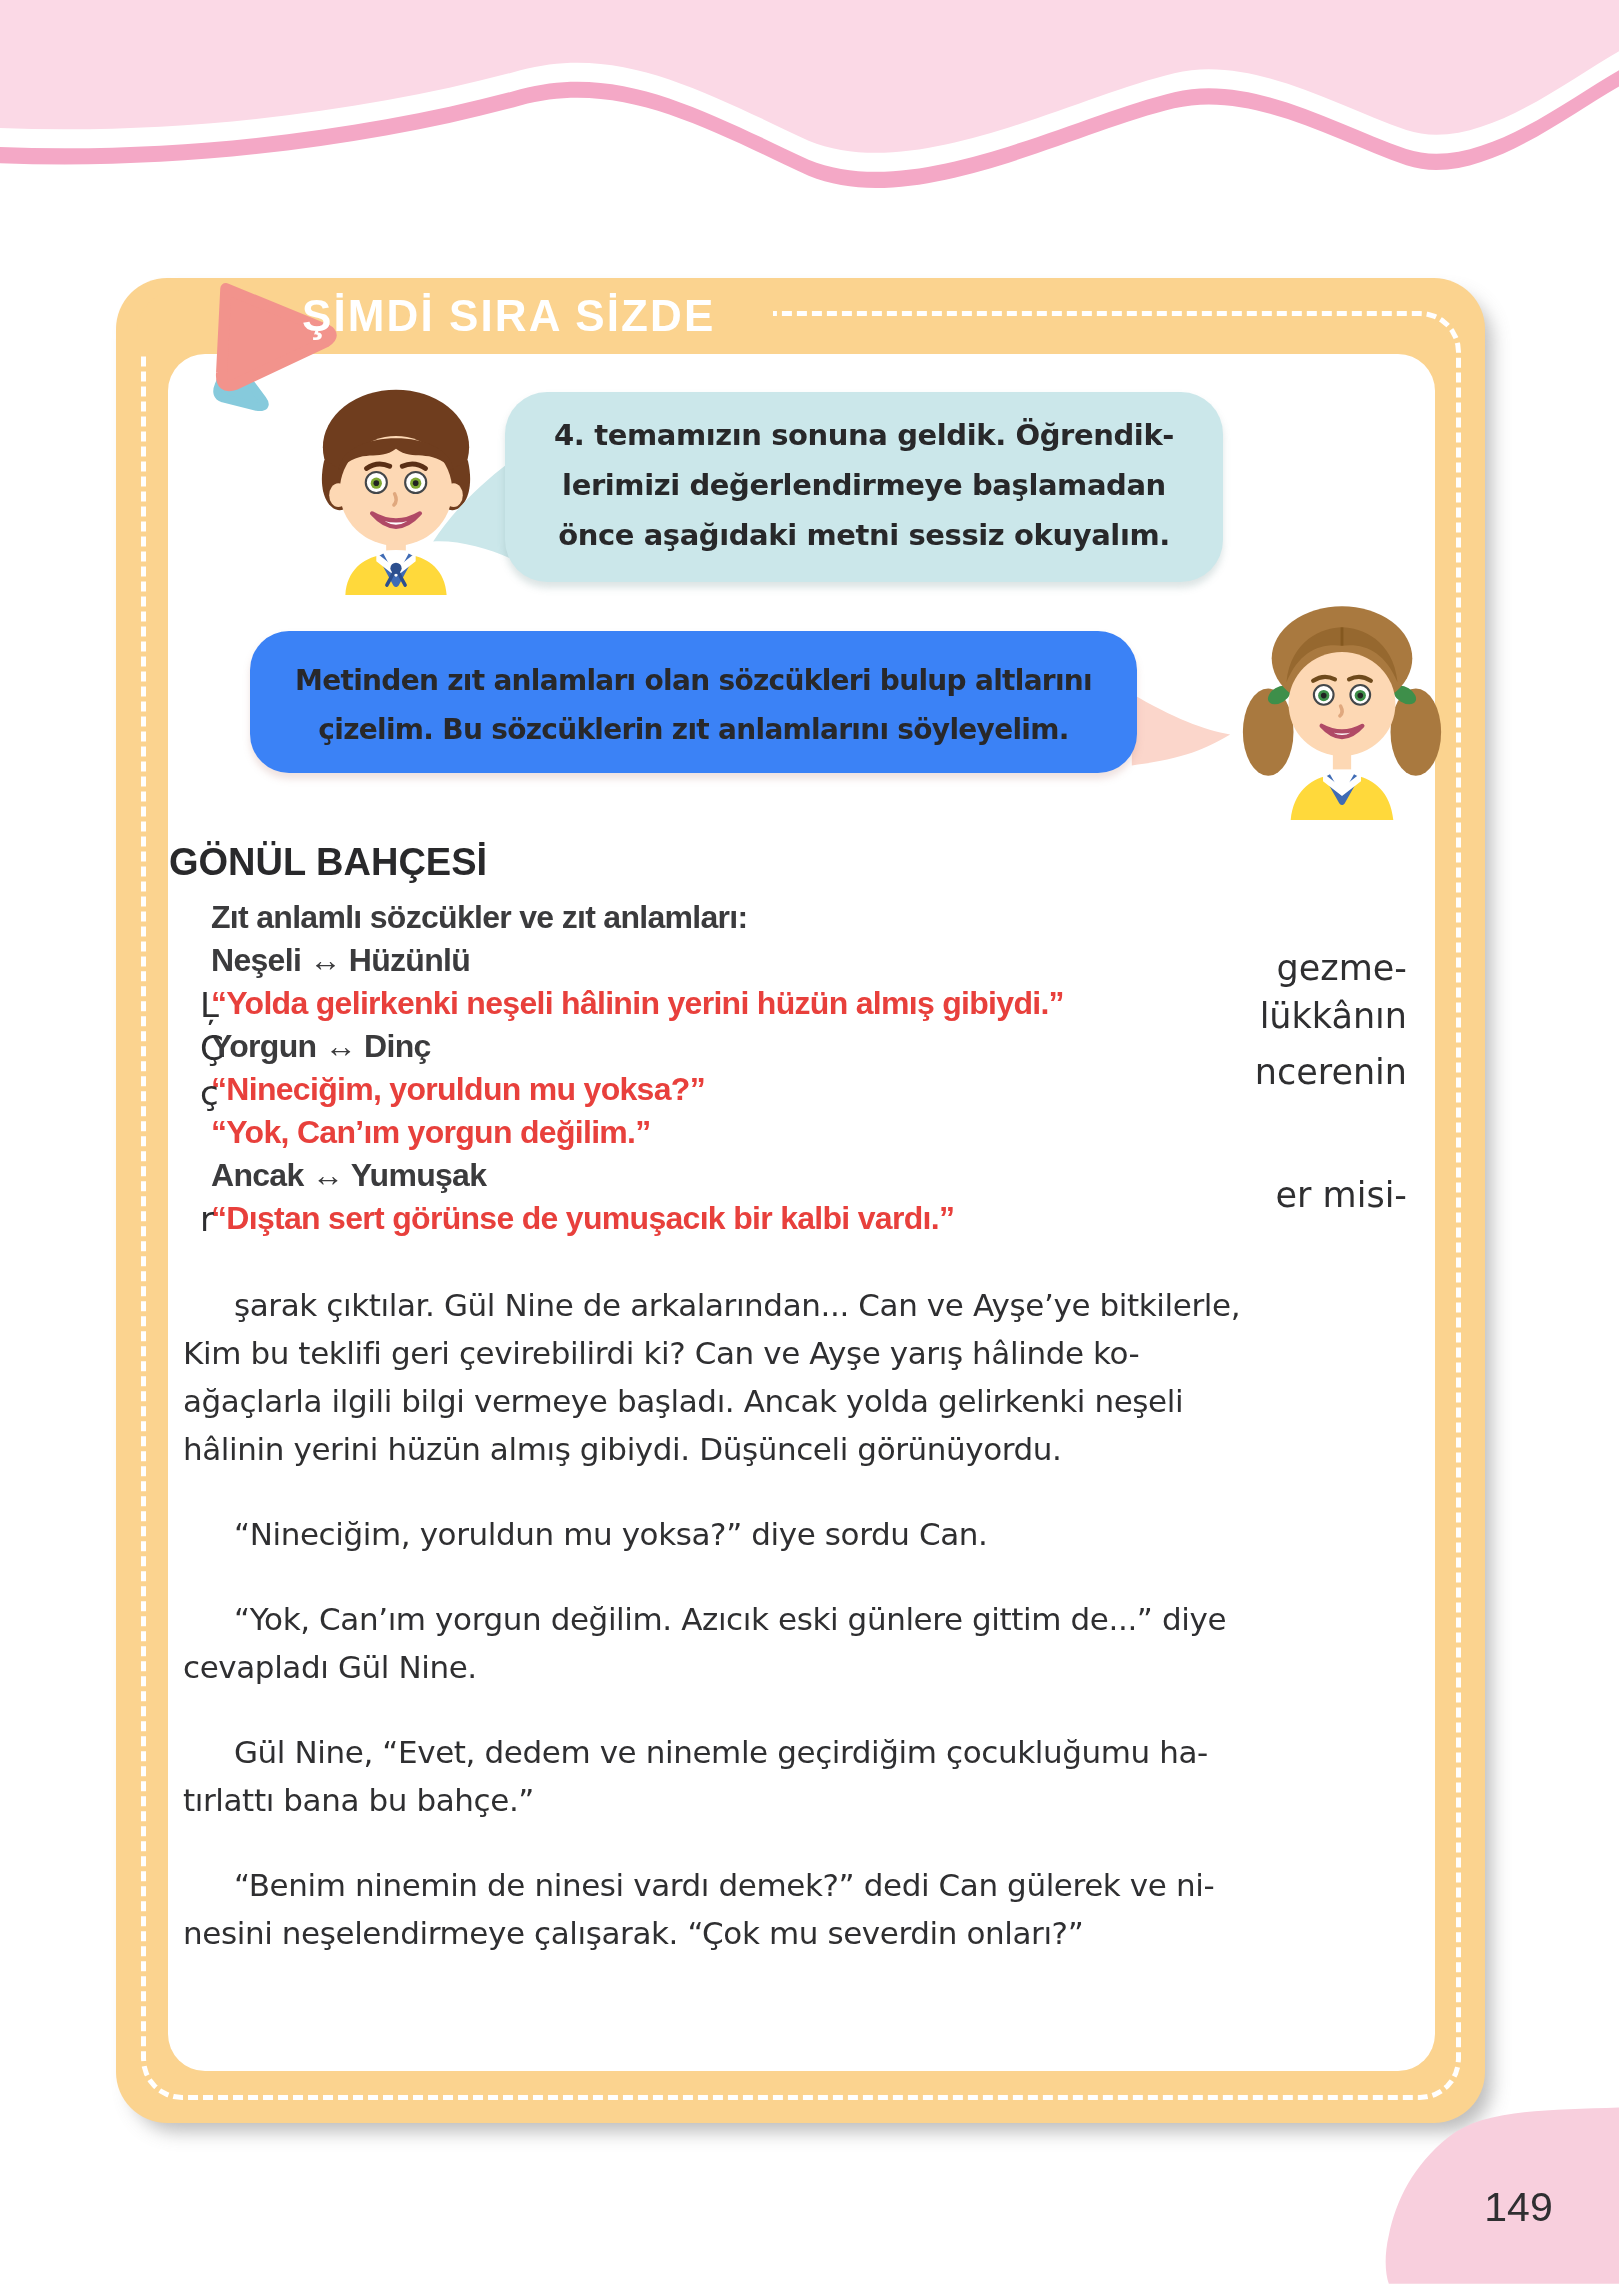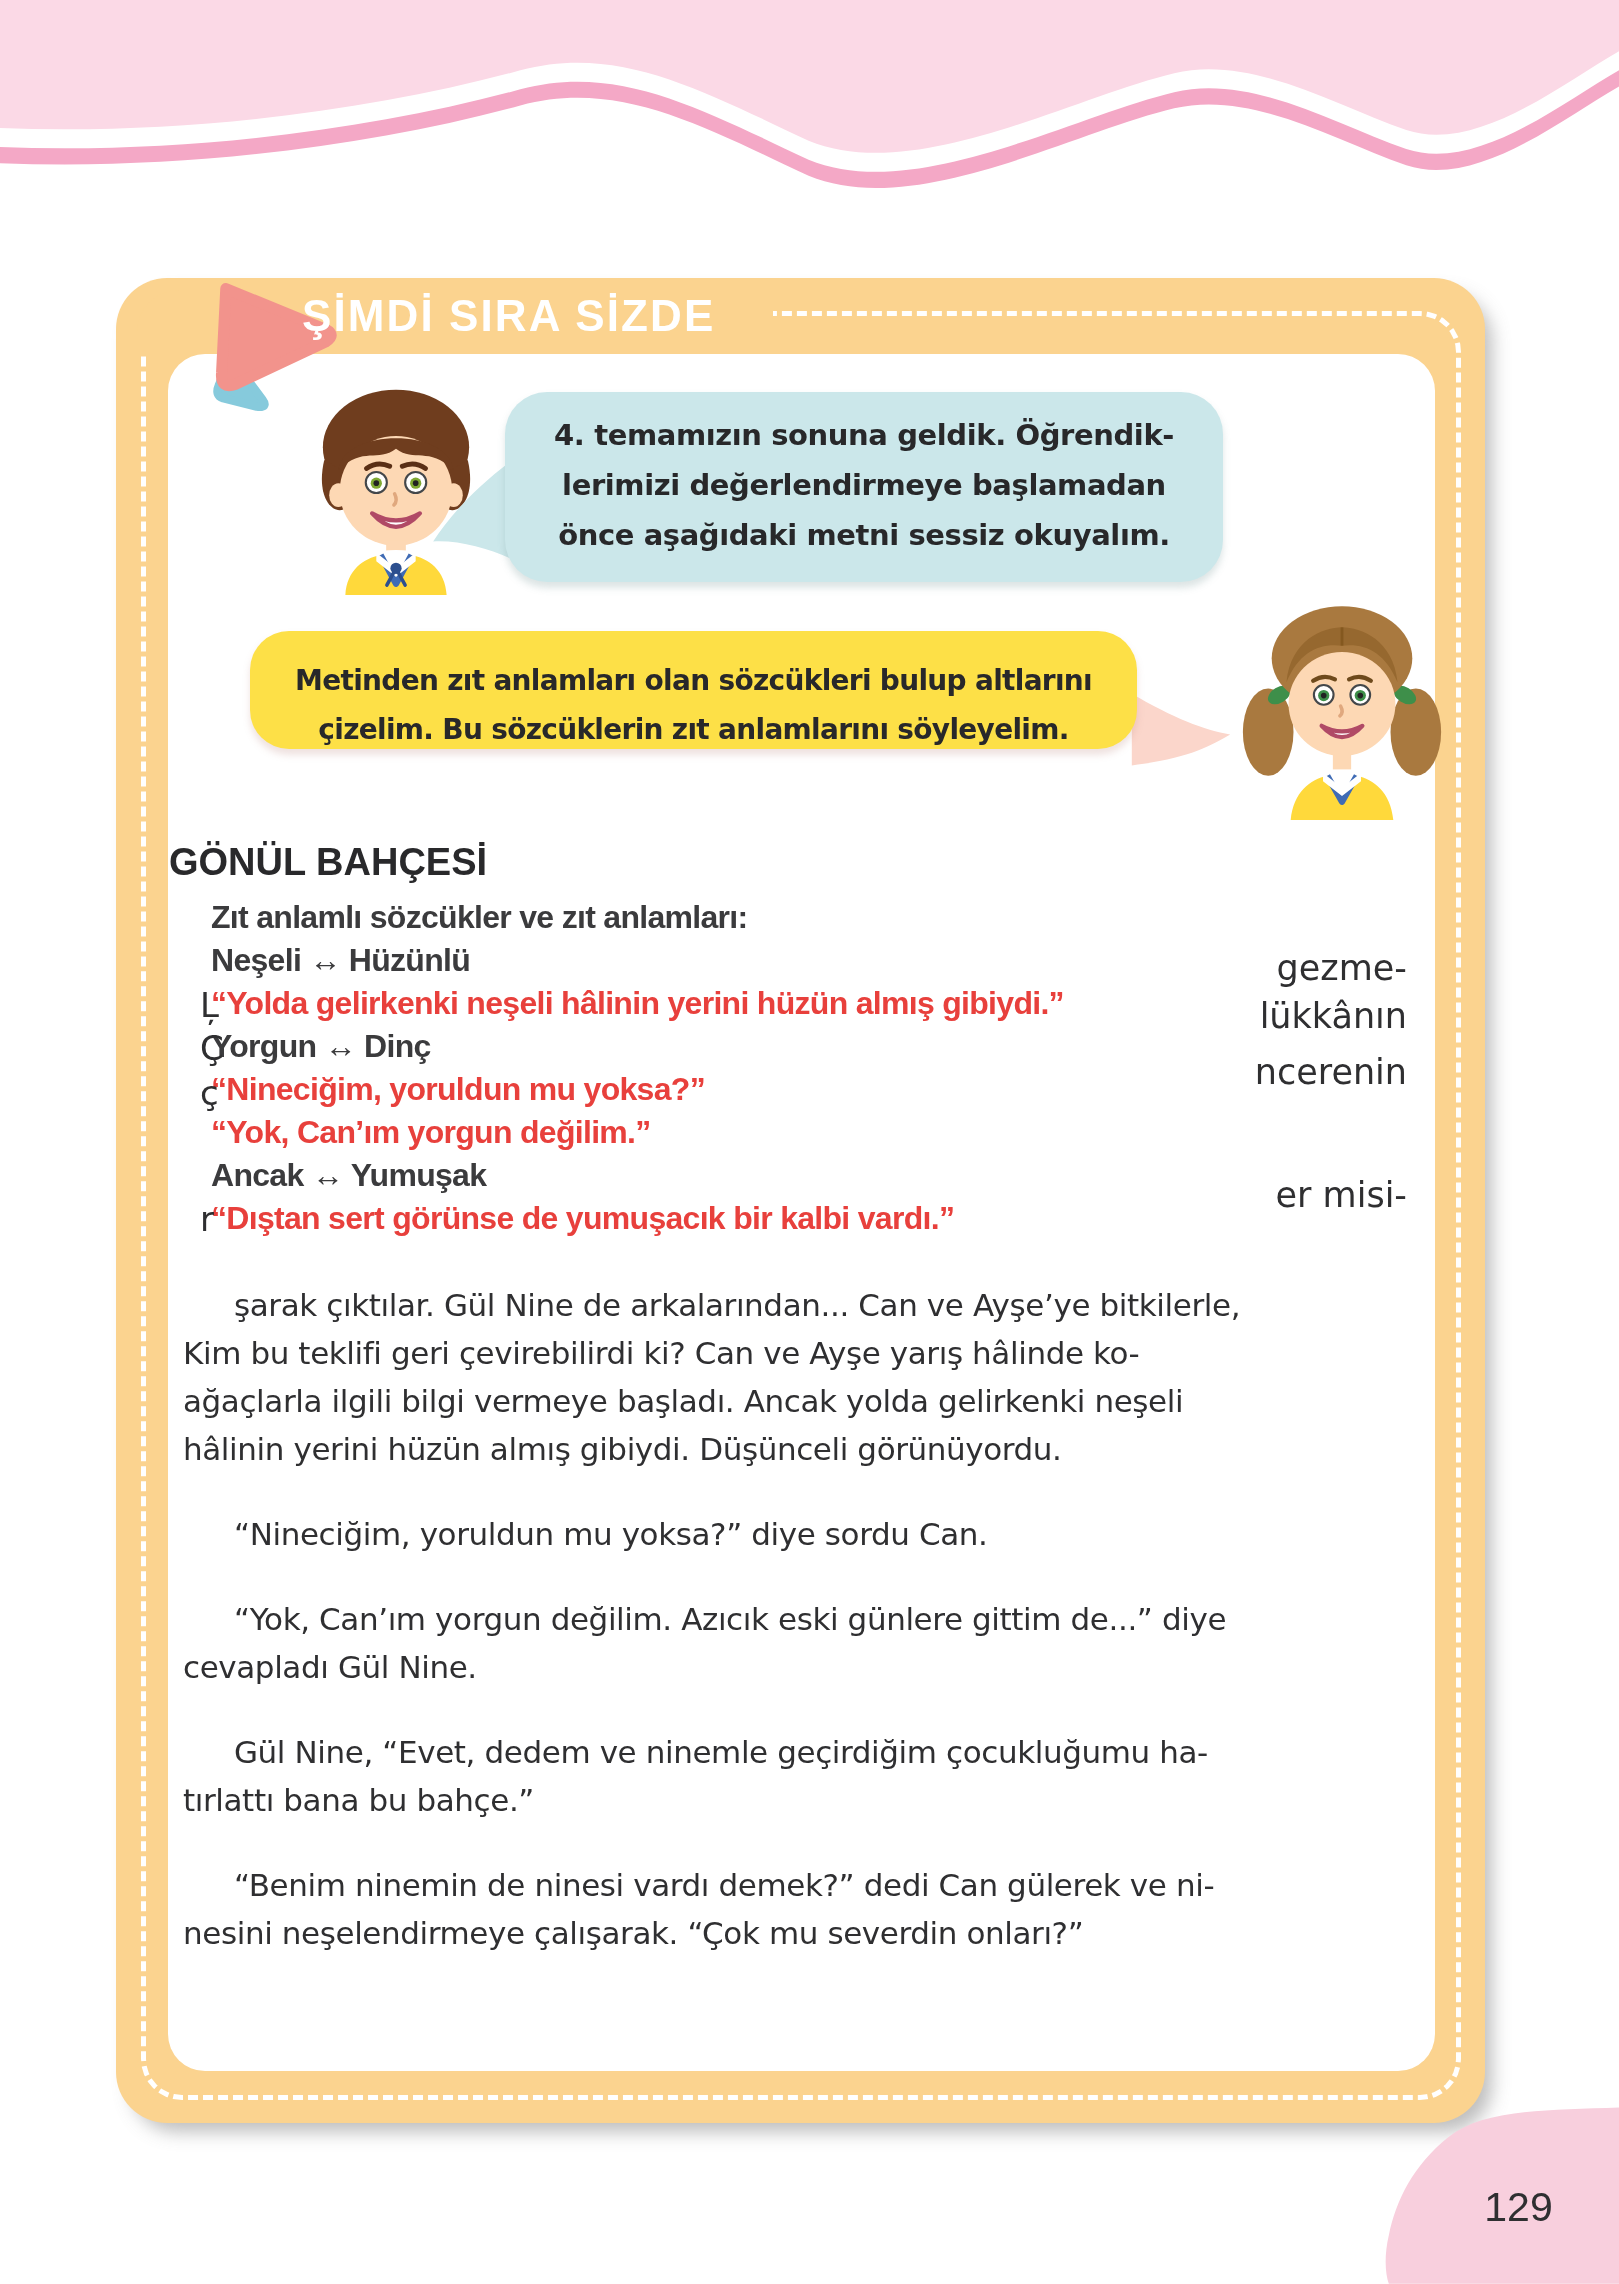--- a/index.html
+++ b/index.html
@@ -18,21 +18,21 @@
   #dashed-frame{left:141px;top:311px;width:1310px;height:1779px;border:5.6px dashed #ffffff;border-radius:41px;}
   #banner-patch{left:137px;top:290px;width:636px;height:62px;background:#FBD38F;border-top-left-radius:42px;}
   #banner-title{left:302px;top:281px;height:70px;line-height:70px;font-size:44px;font-weight:bold;
         color:#ffffff;letter-spacing:2.1px;font-family:"Liberation Sans",sans-serif;}
 
   
   #boy-bubble{left:505px;top:392px;width:718px;height:190px;background:#CBE7EA;border-radius:42px;
         box-shadow:0 5.6px 7px rgba(120,150,150,0.25);}
   #boy-bubble .txt{position:absolute;left:21px;right:21px;top:18.3px;text-align:center;
         font-size:29px;font-weight:bold;color:#28282A;line-height:50px;letter-spacing:-0.4px;}
-  #girl-bubble{left:250px;top:631px;width:887px;height:118px;background:#fde047;border-radius:39px;
+  #girl-bubble{left:250px;top:631px;width:887px;height:142px;background:#3b82f6;border-radius:39px;
         box-shadow:0 5.6px 7px rgba(190,140,130,0.25);}
   #girl-bubble .txt{position:absolute;left:18.3px;right:18.3px;top:25px;text-align:center;
         font-size:28px;font-weight:bold;color:#28282A;line-height:49px;letter-spacing:-0.7px;}
   #boy-tail{left:431px;top:457px;}
   #girl-tail{left:1129px;top:688px;}
   #boy-avatar{left:287px;top:377px;}
   #girl-avatar{left:1240px;top:588px;}
 
   
   #story-title{left:169px;top:841px;width:1267px;text-align:left;font-size:38px;font-weight:bold;
@@ -193,16 +193,16 @@
     </div>
     <div class="p">
       <div class="line">“Benim ninemin de ninesi vardı demek?” dedi Can gülerek ve ni-</div>
       <div class="line">nesini neşelendirmeye çalışarak. “Çok mu severdin onları?”</div>
     </div>
   </div>
 
   <svg id="bottom-blob" class="abs" width="319" height="190" viewBox="0 0 454 270">
     <path d="M454,19 C350,23 260,21 210,61 C160,101 135,151 125,201 C118,231 120,256 125,270 L454,270 Z" fill="#F8CFDD"></path>
   </svg>
-  <div id="page-number" class="abs">129</div>
+  <div id="page-number" class="abs">149</div>
 
 </div>
 
 
 </body></html>

